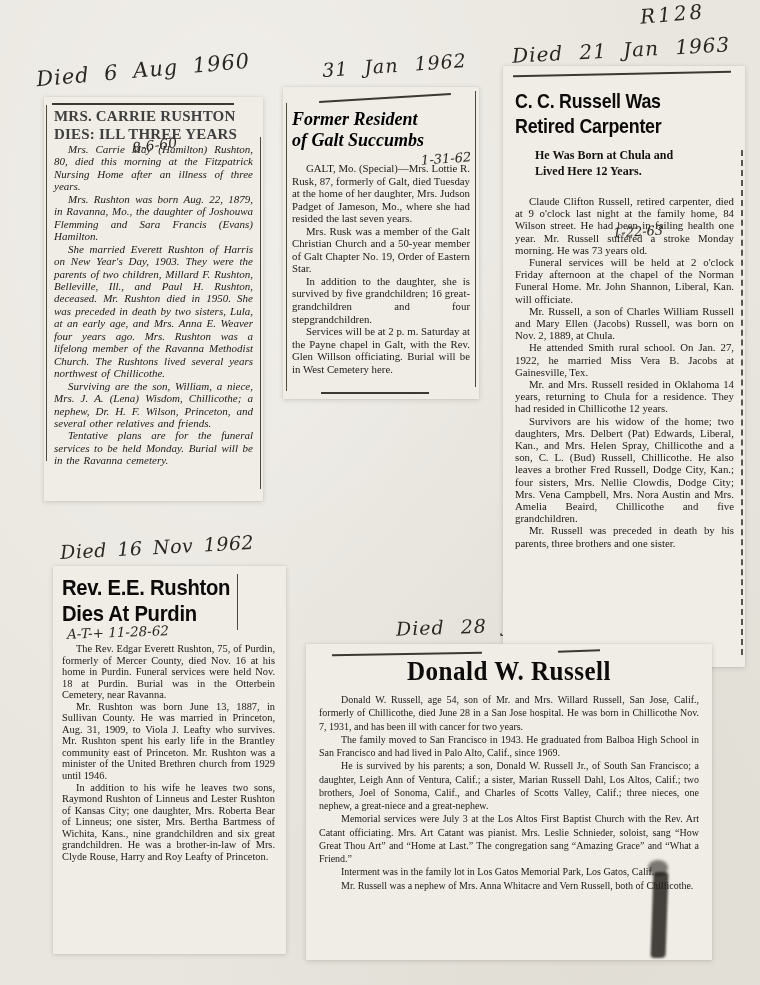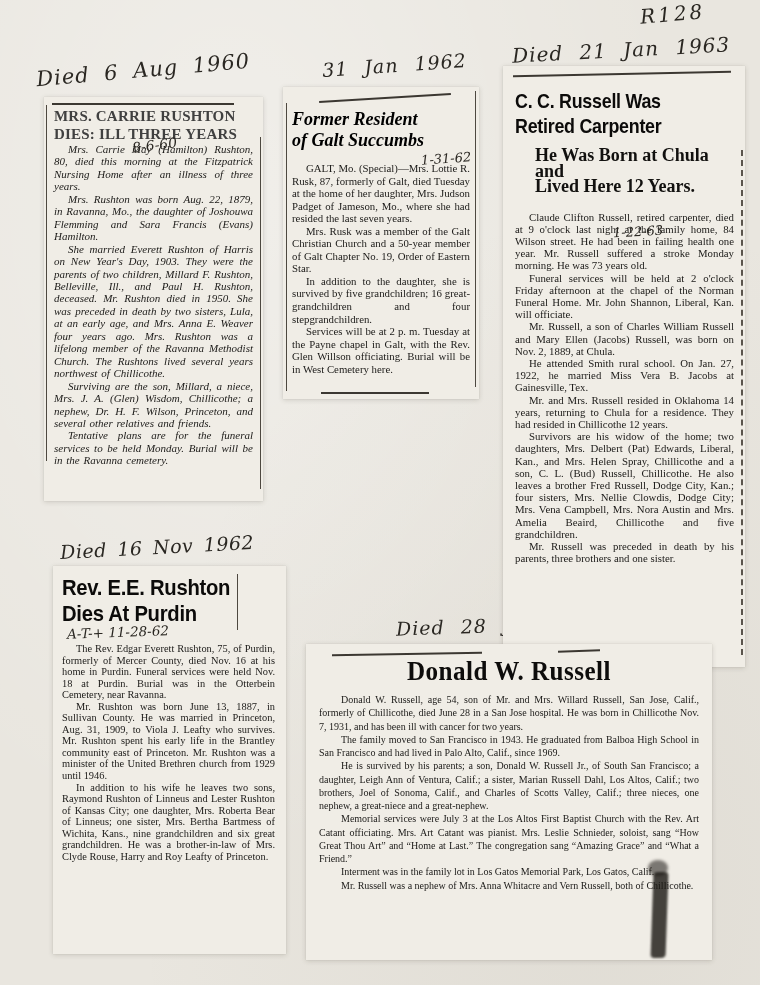--- a/index.html
+++ b/index.html
@@ -38,21 +38,21 @@
 
   
   .c2{left:283px; top:87px; width:196px; height:312px; padding:22px 9px 8px 9px; box-sizing:border-box;}
   .c2 .headline{font-weight:bold; font-style:italic; font-size:18px; line-height:21px; color:#000000;}
   .c2 .body{margin-top:11px; font-size:10.8px; line-height:12.55px;}
   .n2{right:8px; top:64px; font-size:13px; transform:rotate(-4deg);}
 
   
   .c3{left:503px; top:66px; width:242px; height:601px; padding:22px 11px 6px 12px; box-sizing:border-box;}
   .c3 .headline{font-family:"Liberation Sans", sans-serif; font-weight:bold; font-size:21px; line-height:25px; letter-spacing:-0.3px; color:#0c0b0a; transform:scaleX(0.85); transform-origin:left top;}
-  .c3 .subhead{margin:10px 0 0 20px; font-weight:bold; font-size:18px; line-height:15.5px; color:#12110f;}
+  .c3 .subhead{margin:10px 0 0 20px; font-weight:bold; font-size:12px; line-height:15.5px; color:#12110f;}
   .n3{left:110px; top:158px; font-size:13px; transform:rotate(-3deg);}
   .c3 .body{margin-top:16px; font-size:10.8px; line-height:12.2px;}
 
   
   .c4{left:53px; top:566px; width:233px; height:388px; padding:9px 11px 6px 9px; box-sizing:border-box;}
   .c4 .headline{font-family:"Liberation Sans", sans-serif; font-weight:bold; font-size:22px; line-height:26px; letter-spacing:-0.3px; color:#0c0b0a; transform:scaleX(0.92); transform-origin:left top;}
   .n4{left:14px; top:58px; font-size:13.5px; transform:rotate(-2deg);}
   .c4 .body{margin-top:16px; font-size:10.4px; line-height:11.55px;}
 
   
@@ -95,40 +95,40 @@
   <div class="vrule" style="right:2px; top:40px; height:352px;"></div>
   <div class="headline">
     <div>MRS. CARRIE RUSHTON</div>
     <div>DIES: ILL THREE YEARS</div>
   </div>
   <div class="hand n1">8-6-60</div>
   <div class="news body">
     <p>Mrs. Carrie May (Hamilton) Rushton, 80, died this morning at the Fitzpatrick Nursing Home after an illness of three years.</p>
     <p>Mrs. Rushton was born Aug. 22, 1879, in Ravanna, Mo., the daughter of Joshouwa Flemming and Sara Francis (Evans) Hamilton.</p>
     <p>She married Everett Rushton of Harris on New Year's Day, 1903. They were the parents of two children, Millard F. Rushton, Belleville, Ill., and Paul H. Rushton, deceased. Mr. Rushton died in 1950. She was preceded in death by two sisters, Lula, at an early age, and Mrs. Anna E. Weaver four years ago. Mrs. Rushton was a lifelong member of the Ravanna Methodist Church. The Rushtons lived several years northwest of Chillicothe.</p>
-    <p>Surviving are the son, Millard, a niece, Mrs. J. A. (Glen) Wisdom, Chillicothe; a nephew, Dr. H. F. Wilson, Princeton, and several other relatives and friends.</p>
+    <p>Surviving are the son, William, a niece, Mrs. J. A. (Lena) Wisdom, Chillicothe; a nephew, Dr. H. F. Wilson, Princeton, and several other relatives and friends.</p>
     <p>Tentative plans are for the funeral services to be held Monday. Burial will be in the Ravanna cemetery.</p>
   </div>
 </section>
 
 <section class="clip c2">
   <div class="hrule" style="top:10px; left:36px; width:132px; transform:rotate(-3.5deg);"></div>
   <div class="vrule" style="left:3px; top:16px; height:288px;"></div>
   <div class="vrule" style="right:3px; top:4px; height:296px;"></div>
   <div class="hrule" style="bottom:5px; left:38px; width:108px;"></div>
   <div class="headline">
     <div>Former Resident</div>
     <div>of Galt Succumbs</div>
   </div>
   <div class="hand n2">1-31-62</div>
   <div class="news body">
     <p>GALT, Mo. (Special)—Mrs. Lottie R. Rusk, 87, formerly of Galt, died Tuesday at the home of her daughter, Mrs. Judson Padget of Jameson, Mo., where she had resided the last seven years.</p>
     <p>Mrs. Rusk was a member of the Galt Christian Church and a 50-year member of Galt Chapter No. 19, Order of Eastern Star.</p>
     <p>In addition to the daughter, she is survived by five grandchildren; 16 great-grandchildren and four stepgrandchildren.</p>
-    <p>Services will be at 2 p. m. Tuesday at the Payne chapel in Galt, with the Rev. Glen Willson officiating. Burial will be in West Cemetery here.</p>
+    <p>Services will be at 2 p. m. Saturday at the Payne chapel in Galt, with the Rev. Glen Willson officiating. Burial will be in West Cemetery here.</p>
   </div>
 </section>
 
 <section class="clip c3">
   <div class="hrule" style="top:7px; left:10px; width:218px; transform:rotate(-1.2deg);"></div>
   <div class="dash-v" style="right:2px; top:84px; height:505px;"></div>
   <div class="headline">
     <div>C. C. Russell Was</div>
     <div>Retired Carpenter</div>
   </div>

